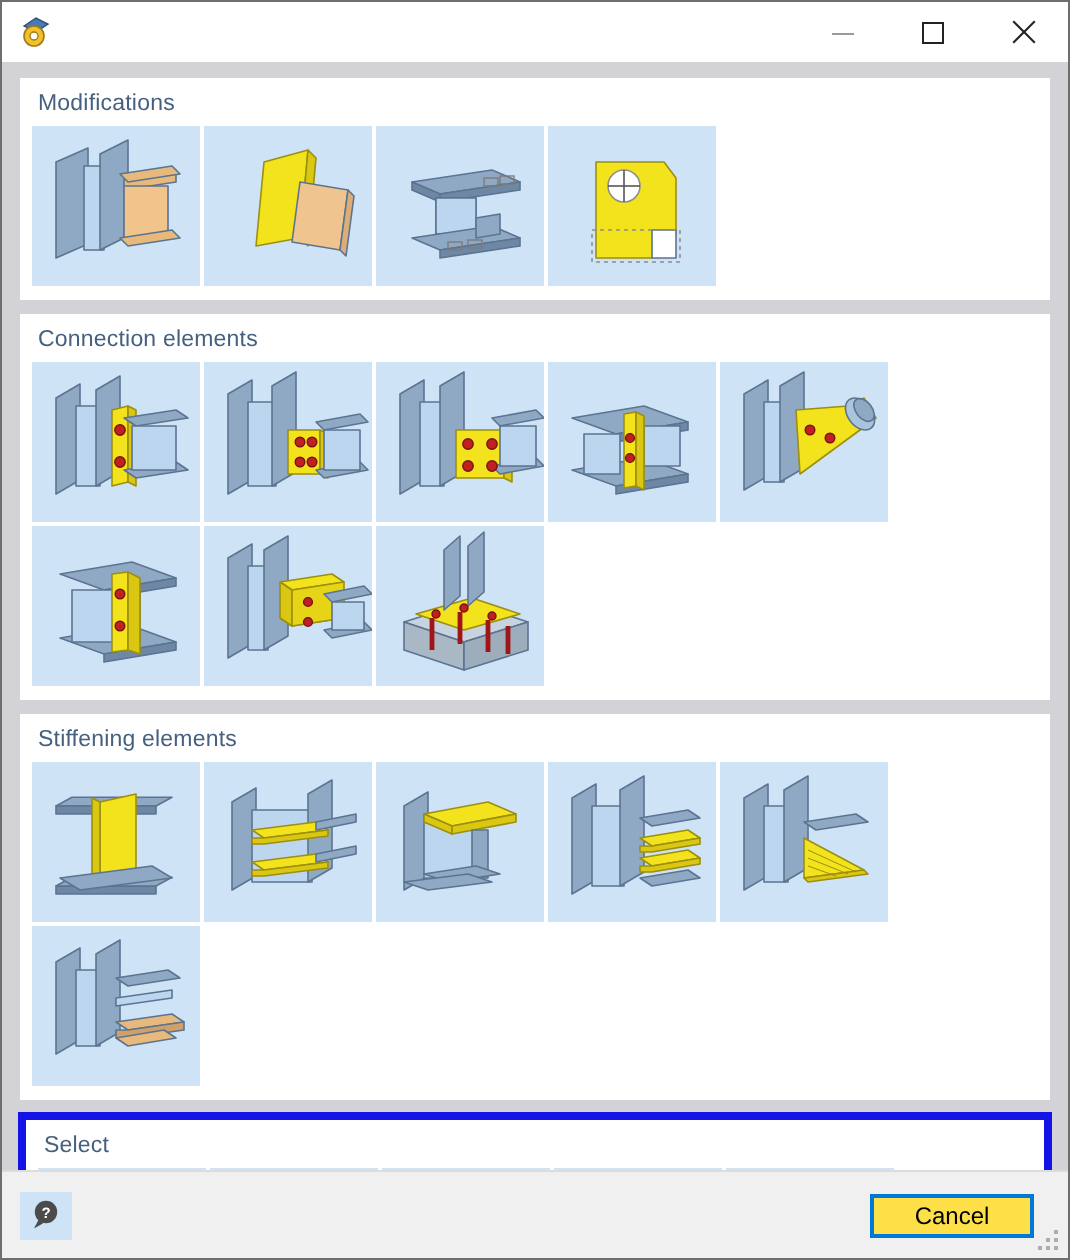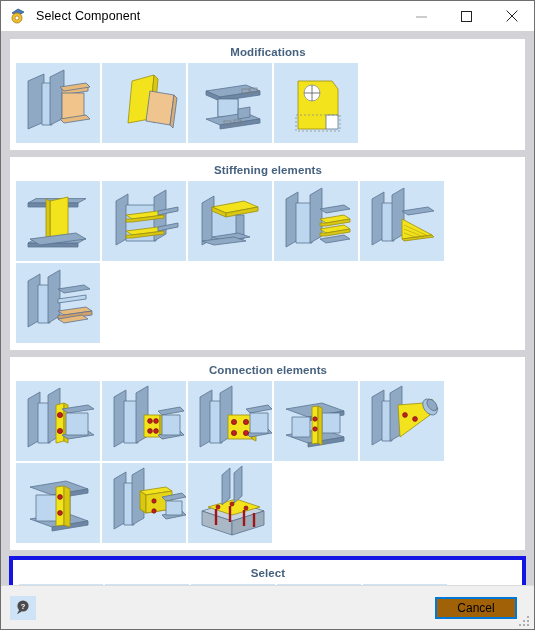--- a/index.html
+++ b/index.html
@@ -44,22 +44,22 @@
     background: #ffffff;
     padding: 5px 6px 7px 6px;
     flex: 0 0 auto;
   }
   .panel.highlighted {
     outline: 4px solid #1414e6;
     outline-offset: 0px;
     margin: 3px 3px 0 3px;
   }
   .panel-title {
-    font-size: 11.5px; font-weight: bold; color: #46617f;
-    padding: 2px 2px 5px 3px; letter-spacing: .1px; text-align: center;
+    font-size: 11.5px; font-weight: normal; color: #46617f;
+    padding: 2px 2px 5px 3px; letter-spacing: .1px;
   }
   .thumb-grid { display: flex; flex-wrap: wrap; gap: 2px; }
   .thumb {
     width: 84px; height: 80px;
     background: #cfe3f7;
     display: block;
   }
   .thumb svg { display: block; width: 84px; height: 80px; }
 
   
@@ -69,21 +69,21 @@
     display: flex; align-items: center;
     padding: 0 9px; position: relative;
   }
   .help-btn {
     width: 26px; height: 24px; background: #cfe3f7;
     display: flex; align-items: center; justify-content: center;
   }
   .cancel-btn {
     margin-left: auto; margin-right: 8px;
     width: 82px; height: 22px;
-    background: #a16207; border: 2px solid #0078d7;
+    background: #fde047; border: 2px solid #0078d7;
     font-size: 12px; color: #000;
     font-family: "Liberation Sans", sans-serif;
     display: flex; align-items: center; justify-content: center;
     cursor: default;
   }
   .grip {
     position: absolute; right: 3px; bottom: 3px;
     width: 12px; height: 12px;
   }
 </style>
@@ -91,21 +91,20 @@
 <body>
 
 <div class="titlebar">
   <span class="app-icon">
     <svg viewBox="0 0 18 18">
       <path d="M3 6 L9 2 L15 5 L9 9 Z" fill="#4a7ab5" stroke="#2c4f7c" stroke-width=".7"></path>
       <circle cx="8" cy="11" r="5" fill="#f2c02e" stroke="#a07a12" stroke-width=".8"></circle>
       <circle cx="8" cy="11" r="2" fill="#fff" stroke="#a07a12" stroke-width=".7"></circle>
     </svg>
   </span>
-  <span class="title-text">Select Component</span>
   <div class="win-controls">
     <div class="win-btn">
       <svg width="11" height="11" viewBox="0 0 11 11">
           <line x1="0" y1="6" x2="11" y2="6" stroke="#9a9a9a" stroke-width="1"></line>
         </svg>
     </div>
     <div class="win-btn">
       <svg width="11" height="11" viewBox="0 0 11 11">
           <rect x="0.5" y="0.5" width="10" height="10" fill="none" stroke="#222" stroke-width="1"></rect>
         </svg>
@@ -164,102 +163,20 @@
         <div class="thumb">
           <svg viewBox="0 0 84 80" xmlns="http://www.w3.org/2000/svg">
             <polygon points="24,18 58,18 64,26 64,54 52,66 24,66" fill="#f2e31c" stroke="#9c8f10" stroke-width="0.8" stroke-linejoin="round"></polygon>
             <polygon points="52,52 64,52 64,66 52,66" fill="#ffffff" stroke="#5b7490" stroke-width="0.8" stroke-linejoin="round"></polygon>
             <g stroke="#8f8f8f" stroke-dasharray="2 2" fill="none" stroke-width="0.8">
               <rect x="22" y="52" width="44" height="16"></rect>
             </g>
             <circle cx="38" cy="30" r="8" fill="#fff" stroke="#8f8f8f" stroke-width="0.8"></circle>
             <line x1="30" y1="30" x2="46" y2="30" stroke="#555" stroke-width="0.8"></line>
             <line x1="38" y1="22" x2="38" y2="38" stroke="#555" stroke-width="0.8"></line>
-          </svg>
-        </div>
-      </div>
-    </div>
-    <div class="panel">
-      <div class="panel-title">Stiffening elements</div>
-      <div class="thumb-grid">
-        <div class="thumb">
-          <svg viewBox="0 0 84 80" xmlns="http://www.w3.org/2000/svg">
-            <polygon points="12,22 62,22 70,17.6 20,17.6" fill="#8fa9c4" stroke="#5b7490" stroke-width="0.8" stroke-linejoin="round"></polygon>
-            <polygon points="12,22 62,22 62,26 12,26" fill="#6d87a4" stroke="#5b7490" stroke-width="0.8" stroke-linejoin="round"></polygon>
-            <polygon points="34,26 40,26 40,62 34,62" fill="#bcd6f0" stroke="#5b7490" stroke-width="0.8" stroke-linejoin="round"></polygon>
-            <polygon points="12,62 62,62 62,66 12,66" fill="#6d87a4" stroke="#5b7490" stroke-width="0.8" stroke-linejoin="round"></polygon>
-            <polygon points="12,62 62,62 70,57.6 20,57.6" fill="#8fa9c4" stroke="#5b7490" stroke-width="0.8" stroke-linejoin="round"></polygon>
-            <polygon points="34,20 52,16 52,58 34,62" fill="#f2e31c" stroke="#9c8f10" stroke-width="0.8" stroke-linejoin="round"></polygon>
-            <polygon points="34,20 34,62 30,60 30,18" fill="#d9c712" stroke="#9c8f10" stroke-width="0.8" stroke-linejoin="round"></polygon>
-            <polygon points="14,58 60,52 70,58 24,64" fill="#8fa9c4" stroke="#5b7490" stroke-width="0.8" stroke-linejoin="round"></polygon>
-          </svg>
-        </div>
-        <div class="thumb">
-          <svg viewBox="0 0 84 80" xmlns="http://www.w3.org/2000/svg">
-            <polygon points="14,20 26,13 26,57 14,64" fill="#8fa9c4" stroke="#5b7490" stroke-width="0.8" stroke-linejoin="round"></polygon>
-            <rect x="24" y="24" width="30" height="36" fill="#bcd6f0" stroke="#5b7490" stroke-width="0.8" stroke-linejoin="round"></rect>
-            <polygon points="52,16 64,9 64,53 52,60" fill="#8fa9c4" stroke="#5b7490" stroke-width="0.8" stroke-linejoin="round"></polygon>
-            <polygon points="24,34 56,30 62,34 30,38" fill="#f2e31c" stroke="#9c8f10" stroke-width="0.8" stroke-linejoin="round"></polygon>
-            <polygon points="24,38 30,38 62,34 62,37 30,41 24,41" fill="#d9c712" stroke="#9c8f10" stroke-width="0.8" stroke-linejoin="round"></polygon>
-            <polygon points="24,50 56,46 62,50 30,54" fill="#f2e31c" stroke="#9c8f10" stroke-width="0.8" stroke-linejoin="round"></polygon>
-            <polygon points="24,54 30,54 62,50 62,53 30,57 24,57" fill="#d9c712" stroke="#9c8f10" stroke-width="0.8" stroke-linejoin="round"></polygon>
-            <polygon points="56,30 76,26 76,30 56,34" fill="#8fa9c4" stroke="#5b7490" stroke-width="0.8" stroke-linejoin="round"></polygon>
-            <polygon points="56,46 76,42 76,46 56,50" fill="#8fa9c4" stroke="#5b7490" stroke-width="0.8" stroke-linejoin="round"></polygon>
-          </svg>
-        </div>
-        <div class="thumb">
-          <svg viewBox="0 0 84 80" xmlns="http://www.w3.org/2000/svg">
-            <polygon points="14,22 26,15 26,57 14,64" fill="#8fa9c4" stroke="#5b7490" stroke-width="0.8" stroke-linejoin="round"></polygon>
-            <rect x="24" y="26" width="26" height="32" fill="#bcd6f0" stroke="#5b7490" stroke-width="0.8" stroke-linejoin="round"></rect>
-            <polygon points="24,26 56,20 70,26 38,32" fill="#f2e31c" stroke="#9c8f10" stroke-width="0.8" stroke-linejoin="round"></polygon>
-            <polygon points="24,26 24,30 38,36 38,32" fill="#d9c712" stroke="#9c8f10" stroke-width="0.8" stroke-linejoin="round"></polygon>
-            <polygon points="38,32 70,26 70,30 38,36" fill="#d9c712" stroke="#9c8f10" stroke-width="0.8" stroke-linejoin="round"></polygon>
-            <polygon points="48,34 48,58 56,58 56,34" fill="#8fa9c4" stroke="#5b7490" stroke-width="0.8" stroke-linejoin="round"></polygon>
-            <polygon points="24,56 50,52 62,56 36,60" fill="#8fa9c4" stroke="#5b7490" stroke-width="0.8" stroke-linejoin="round"></polygon>
-            <polygon points="14,60 46,56 58,60 26,64" fill="#8fa9c4" stroke="#5b7490" stroke-width="0.8" stroke-linejoin="round"></polygon>
-          </svg>
-        </div>
-        <div class="thumb">
-          <svg viewBox="0 0 84 80" xmlns="http://www.w3.org/2000/svg">
-            <polygon points="12,18 24,11 24,59 12,66" fill="#8fa9c4" stroke="#5b7490" stroke-width="0.8" stroke-linejoin="round"></polygon>
-            <rect x="22" y="22" width="16" height="40" fill="#bcd6f0" stroke="#5b7490" stroke-width="0.8" stroke-linejoin="round"></rect>
-            <polygon points="36,14 48,7 48,55 36,62" fill="#8fa9c4" stroke="#5b7490" stroke-width="0.8" stroke-linejoin="round"></polygon>
-            <polygon points="46,28 70,24 76,28 52,32" fill="#8fa9c4" stroke="#5b7490" stroke-width="0.8" stroke-linejoin="round"></polygon>
-            <polygon points="46,38 70,34 76,38 52,42" fill="#f2e31c" stroke="#9c8f10" stroke-width="0.8" stroke-linejoin="round"></polygon>
-            <polygon points="46,42 52,42 76,38 76,41 52,45 46,45" fill="#d9c712" stroke="#9c8f10" stroke-width="0.8" stroke-linejoin="round"></polygon>
-            <polygon points="46,48 70,44 76,48 52,52" fill="#f2e31c" stroke="#9c8f10" stroke-width="0.8" stroke-linejoin="round"></polygon>
-            <polygon points="46,52 52,52 76,48 76,51 52,55 46,55" fill="#d9c712" stroke="#9c8f10" stroke-width="0.8" stroke-linejoin="round"></polygon>
-            <polygon points="46,58 70,54 76,58 52,62" fill="#8fa9c4" stroke="#5b7490" stroke-width="0.8" stroke-linejoin="round"></polygon>
-          </svg>
-        </div>
-        <div class="thumb">
-          <svg viewBox="0 0 84 80" xmlns="http://www.w3.org/2000/svg">
-            <polygon points="12,18 24,11 24,57 12,64" fill="#8fa9c4" stroke="#5b7490" stroke-width="0.8" stroke-linejoin="round"></polygon>
-            <rect x="22" y="22" width="12" height="38" fill="#bcd6f0" stroke="#5b7490" stroke-width="0.8" stroke-linejoin="round"></rect>
-            <polygon points="32,14 44,7 44,53 32,60" fill="#8fa9c4" stroke="#5b7490" stroke-width="0.8" stroke-linejoin="round"></polygon>
-            <polygon points="42,30 68,26 74,30 48,34" fill="#8fa9c4" stroke="#5b7490" stroke-width="0.8" stroke-linejoin="round"></polygon>
-            <polygon points="42,38 42,58 72,54" fill="#f2e31c" stroke="#9c8f10" stroke-width="0.8" stroke-linejoin="round"></polygon>
-            <polygon points="42,58 72,54 74,56 44,60" fill="#d9c712" stroke="#9c8f10" stroke-width="0.8" stroke-linejoin="round"></polygon>
-            <g stroke="#9c8f10" stroke-width="0.5">
-              <line x1="44" y1="44" x2="68" y2="55"></line>
-              <line x1="44" y1="48" x2="64" y2="56"></line>
-              <line x1="44" y1="52" x2="58" y2="57"></line>
-            </g>
-          </svg>
-        </div>
-        <div class="thumb">
-          <svg viewBox="0 0 84 80" xmlns="http://www.w3.org/2000/svg">
-            <polygon points="12,18 24,11 24,57 12,64" fill="#8fa9c4" stroke="#5b7490" stroke-width="0.8" stroke-linejoin="round"></polygon>
-            <rect x="22" y="22" width="12" height="38" fill="#bcd6f0" stroke="#5b7490" stroke-width="0.8" stroke-linejoin="round"></rect>
-            <polygon points="32,14 44,7 44,53 32,60" fill="#8fa9c4" stroke="#5b7490" stroke-width="0.8" stroke-linejoin="round"></polygon>
-            <polygon points="42,26 68,22 74,26 48,30" fill="#8fa9c4" stroke="#5b7490" stroke-width="0.8" stroke-linejoin="round"></polygon>
-            <polygon points="42,48 70,44 76,48 48,52" fill="#e8b97c" stroke="#5b7490" stroke-width="0.8" stroke-linejoin="round"></polygon>
-            <polygon points="42,52 48,52 76,48 76,52 48,56 42,56" fill="#d0a06a" stroke="#5b7490" stroke-width="0.8" stroke-linejoin="round"></polygon>
-            <polygon points="42,56 66,52 72,56 48,60" fill="#e8b97c" stroke="#5b7490" stroke-width="0.8" stroke-linejoin="round"></polygon>
-            <polygon points="42,36 70,32 70,36 42,40" fill="#bcd6f0" stroke="#5b7490" stroke-width="0.8" stroke-linejoin="round"></polygon>
           </svg>
         </div>
       </div>
     </div>
     <div class="panel">
       <div class="panel-title">Connection elements</div>
       <div class="thumb-grid">
         <div class="thumb">
           <svg viewBox="0 0 84 80" xmlns="http://www.w3.org/2000/svg">
             <polygon points="12,18 24,11 24,59 12,66" fill="#8fa9c4" stroke="#5b7490" stroke-width="0.8" stroke-linejoin="round"></polygon>
@@ -372,20 +289,102 @@
             <polygon points="46,10 54,3 54,33 46,40" fill="#8fa9c4" stroke="#5b7490" stroke-width="0.8" stroke-linejoin="round"></polygon>
             <circle cx="30" cy="44" r="2" fill="#c02020" stroke="#7a1212" stroke-width="0.7"></circle>
             <circle cx="44" cy="41" r="2" fill="#c02020" stroke="#7a1212" stroke-width="0.7"></circle>
             <circle cx="58" cy="45" r="2" fill="#c02020" stroke="#7a1212" stroke-width="0.7"></circle>
             <g stroke="#a01515" stroke-width="2.4">
               <line x1="28" y1="46" x2="28" y2="62"></line>
               <line x1="42" y1="43" x2="42" y2="59"></line>
               <line x1="56" y1="47" x2="56" y2="63"></line>
               <line x1="66" y1="50" x2="66" y2="64"></line>
             </g>
+          </svg>
+        </div>
+      </div>
+    </div>
+    <div class="panel">
+      <div class="panel-title">Stiffening elements</div>
+      <div class="thumb-grid">
+        <div class="thumb">
+          <svg viewBox="0 0 84 80" xmlns="http://www.w3.org/2000/svg">
+            <polygon points="12,22 62,22 70,17.6 20,17.6" fill="#8fa9c4" stroke="#5b7490" stroke-width="0.8" stroke-linejoin="round"></polygon>
+            <polygon points="12,22 62,22 62,26 12,26" fill="#6d87a4" stroke="#5b7490" stroke-width="0.8" stroke-linejoin="round"></polygon>
+            <polygon points="34,26 40,26 40,62 34,62" fill="#bcd6f0" stroke="#5b7490" stroke-width="0.8" stroke-linejoin="round"></polygon>
+            <polygon points="12,62 62,62 62,66 12,66" fill="#6d87a4" stroke="#5b7490" stroke-width="0.8" stroke-linejoin="round"></polygon>
+            <polygon points="12,62 62,62 70,57.6 20,57.6" fill="#8fa9c4" stroke="#5b7490" stroke-width="0.8" stroke-linejoin="round"></polygon>
+            <polygon points="34,20 52,16 52,58 34,62" fill="#f2e31c" stroke="#9c8f10" stroke-width="0.8" stroke-linejoin="round"></polygon>
+            <polygon points="34,20 34,62 30,60 30,18" fill="#d9c712" stroke="#9c8f10" stroke-width="0.8" stroke-linejoin="round"></polygon>
+            <polygon points="14,58 60,52 70,58 24,64" fill="#8fa9c4" stroke="#5b7490" stroke-width="0.8" stroke-linejoin="round"></polygon>
+          </svg>
+        </div>
+        <div class="thumb">
+          <svg viewBox="0 0 84 80" xmlns="http://www.w3.org/2000/svg">
+            <polygon points="14,20 26,13 26,57 14,64" fill="#8fa9c4" stroke="#5b7490" stroke-width="0.8" stroke-linejoin="round"></polygon>
+            <rect x="24" y="24" width="30" height="36" fill="#bcd6f0" stroke="#5b7490" stroke-width="0.8" stroke-linejoin="round"></rect>
+            <polygon points="52,16 64,9 64,53 52,60" fill="#8fa9c4" stroke="#5b7490" stroke-width="0.8" stroke-linejoin="round"></polygon>
+            <polygon points="24,34 56,30 62,34 30,38" fill="#f2e31c" stroke="#9c8f10" stroke-width="0.8" stroke-linejoin="round"></polygon>
+            <polygon points="24,38 30,38 62,34 62,37 30,41 24,41" fill="#d9c712" stroke="#9c8f10" stroke-width="0.8" stroke-linejoin="round"></polygon>
+            <polygon points="24,50 56,46 62,50 30,54" fill="#f2e31c" stroke="#9c8f10" stroke-width="0.8" stroke-linejoin="round"></polygon>
+            <polygon points="24,54 30,54 62,50 62,53 30,57 24,57" fill="#d9c712" stroke="#9c8f10" stroke-width="0.8" stroke-linejoin="round"></polygon>
+            <polygon points="56,30 76,26 76,30 56,34" fill="#8fa9c4" stroke="#5b7490" stroke-width="0.8" stroke-linejoin="round"></polygon>
+            <polygon points="56,46 76,42 76,46 56,50" fill="#8fa9c4" stroke="#5b7490" stroke-width="0.8" stroke-linejoin="round"></polygon>
+          </svg>
+        </div>
+        <div class="thumb">
+          <svg viewBox="0 0 84 80" xmlns="http://www.w3.org/2000/svg">
+            <polygon points="14,22 26,15 26,57 14,64" fill="#8fa9c4" stroke="#5b7490" stroke-width="0.8" stroke-linejoin="round"></polygon>
+            <rect x="24" y="26" width="26" height="32" fill="#bcd6f0" stroke="#5b7490" stroke-width="0.8" stroke-linejoin="round"></rect>
+            <polygon points="24,26 56,20 70,26 38,32" fill="#f2e31c" stroke="#9c8f10" stroke-width="0.8" stroke-linejoin="round"></polygon>
+            <polygon points="24,26 24,30 38,36 38,32" fill="#d9c712" stroke="#9c8f10" stroke-width="0.8" stroke-linejoin="round"></polygon>
+            <polygon points="38,32 70,26 70,30 38,36" fill="#d9c712" stroke="#9c8f10" stroke-width="0.8" stroke-linejoin="round"></polygon>
+            <polygon points="48,34 48,58 56,58 56,34" fill="#8fa9c4" stroke="#5b7490" stroke-width="0.8" stroke-linejoin="round"></polygon>
+            <polygon points="24,56 50,52 62,56 36,60" fill="#8fa9c4" stroke="#5b7490" stroke-width="0.8" stroke-linejoin="round"></polygon>
+            <polygon points="14,60 46,56 58,60 26,64" fill="#8fa9c4" stroke="#5b7490" stroke-width="0.8" stroke-linejoin="round"></polygon>
+          </svg>
+        </div>
+        <div class="thumb">
+          <svg viewBox="0 0 84 80" xmlns="http://www.w3.org/2000/svg">
+            <polygon points="12,18 24,11 24,59 12,66" fill="#8fa9c4" stroke="#5b7490" stroke-width="0.8" stroke-linejoin="round"></polygon>
+            <rect x="22" y="22" width="16" height="40" fill="#bcd6f0" stroke="#5b7490" stroke-width="0.8" stroke-linejoin="round"></rect>
+            <polygon points="36,14 48,7 48,55 36,62" fill="#8fa9c4" stroke="#5b7490" stroke-width="0.8" stroke-linejoin="round"></polygon>
+            <polygon points="46,28 70,24 76,28 52,32" fill="#8fa9c4" stroke="#5b7490" stroke-width="0.8" stroke-linejoin="round"></polygon>
+            <polygon points="46,38 70,34 76,38 52,42" fill="#f2e31c" stroke="#9c8f10" stroke-width="0.8" stroke-linejoin="round"></polygon>
+            <polygon points="46,42 52,42 76,38 76,41 52,45 46,45" fill="#d9c712" stroke="#9c8f10" stroke-width="0.8" stroke-linejoin="round"></polygon>
+            <polygon points="46,48 70,44 76,48 52,52" fill="#f2e31c" stroke="#9c8f10" stroke-width="0.8" stroke-linejoin="round"></polygon>
+            <polygon points="46,52 52,52 76,48 76,51 52,55 46,55" fill="#d9c712" stroke="#9c8f10" stroke-width="0.8" stroke-linejoin="round"></polygon>
+            <polygon points="46,58 70,54 76,58 52,62" fill="#8fa9c4" stroke="#5b7490" stroke-width="0.8" stroke-linejoin="round"></polygon>
+          </svg>
+        </div>
+        <div class="thumb">
+          <svg viewBox="0 0 84 80" xmlns="http://www.w3.org/2000/svg">
+            <polygon points="12,18 24,11 24,57 12,64" fill="#8fa9c4" stroke="#5b7490" stroke-width="0.8" stroke-linejoin="round"></polygon>
+            <rect x="22" y="22" width="12" height="38" fill="#bcd6f0" stroke="#5b7490" stroke-width="0.8" stroke-linejoin="round"></rect>
+            <polygon points="32,14 44,7 44,53 32,60" fill="#8fa9c4" stroke="#5b7490" stroke-width="0.8" stroke-linejoin="round"></polygon>
+            <polygon points="42,30 68,26 74,30 48,34" fill="#8fa9c4" stroke="#5b7490" stroke-width="0.8" stroke-linejoin="round"></polygon>
+            <polygon points="42,38 42,58 72,54" fill="#f2e31c" stroke="#9c8f10" stroke-width="0.8" stroke-linejoin="round"></polygon>
+            <polygon points="42,58 72,54 74,56 44,60" fill="#d9c712" stroke="#9c8f10" stroke-width="0.8" stroke-linejoin="round"></polygon>
+            <g stroke="#9c8f10" stroke-width="0.5">
+              <line x1="44" y1="44" x2="68" y2="55"></line>
+              <line x1="44" y1="48" x2="64" y2="56"></line>
+              <line x1="44" y1="52" x2="58" y2="57"></line>
+            </g>
+          </svg>
+        </div>
+        <div class="thumb">
+          <svg viewBox="0 0 84 80" xmlns="http://www.w3.org/2000/svg">
+            <polygon points="12,18 24,11 24,57 12,64" fill="#8fa9c4" stroke="#5b7490" stroke-width="0.8" stroke-linejoin="round"></polygon>
+            <rect x="22" y="22" width="12" height="38" fill="#bcd6f0" stroke="#5b7490" stroke-width="0.8" stroke-linejoin="round"></rect>
+            <polygon points="32,14 44,7 44,53 32,60" fill="#8fa9c4" stroke="#5b7490" stroke-width="0.8" stroke-linejoin="round"></polygon>
+            <polygon points="42,26 68,22 74,26 48,30" fill="#8fa9c4" stroke="#5b7490" stroke-width="0.8" stroke-linejoin="round"></polygon>
+            <polygon points="42,48 70,44 76,48 48,52" fill="#e8b97c" stroke="#5b7490" stroke-width="0.8" stroke-linejoin="round"></polygon>
+            <polygon points="42,52 48,52 76,48 76,52 48,56 42,56" fill="#d0a06a" stroke="#5b7490" stroke-width="0.8" stroke-linejoin="round"></polygon>
+            <polygon points="42,56 66,52 72,56 48,60" fill="#e8b97c" stroke="#5b7490" stroke-width="0.8" stroke-linejoin="round"></polygon>
+            <polygon points="42,36 70,32 70,36 42,40" fill="#bcd6f0" stroke="#5b7490" stroke-width="0.8" stroke-linejoin="round"></polygon>
           </svg>
         </div>
       </div>
     </div>
     <div class="panel highlighted">
       <div class="panel-title">Select</div>
       <div class="thumb-grid">
         <div class="thumb">
           <svg viewBox="0 0 84 80" xmlns="http://www.w3.org/2000/svg">
             <polygon points="10,16 44,8 44,56 10,64" fill="rgba(255,255,255,0.55)" stroke="#5b7490" stroke-width="0.8" stroke-linejoin="round"></polygon>

